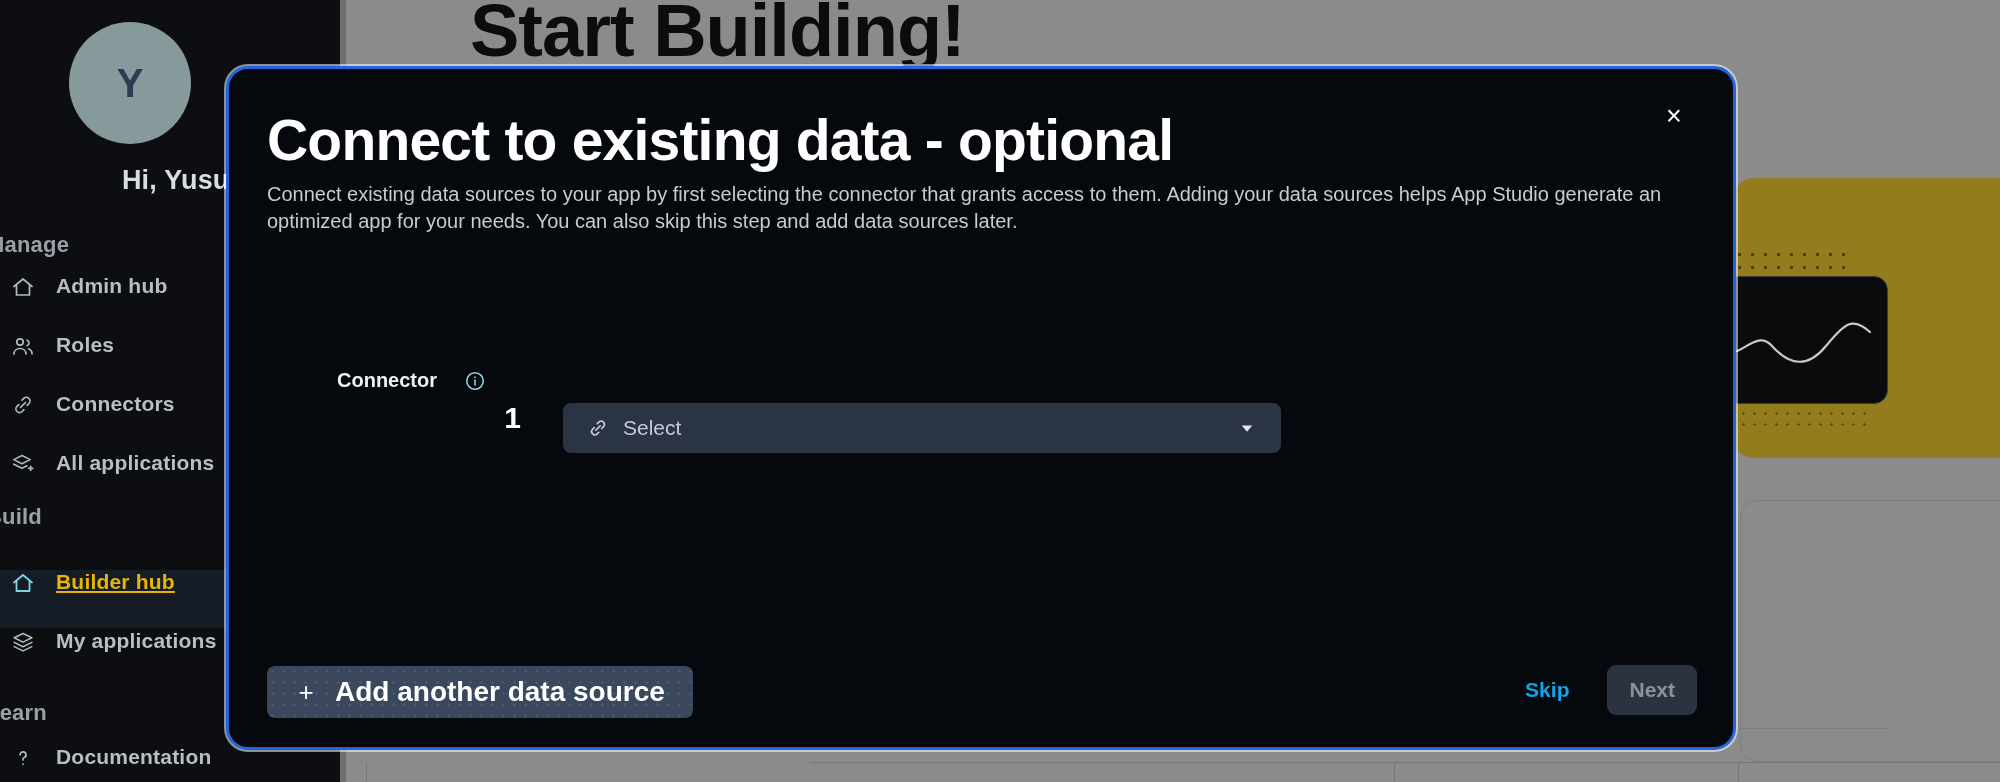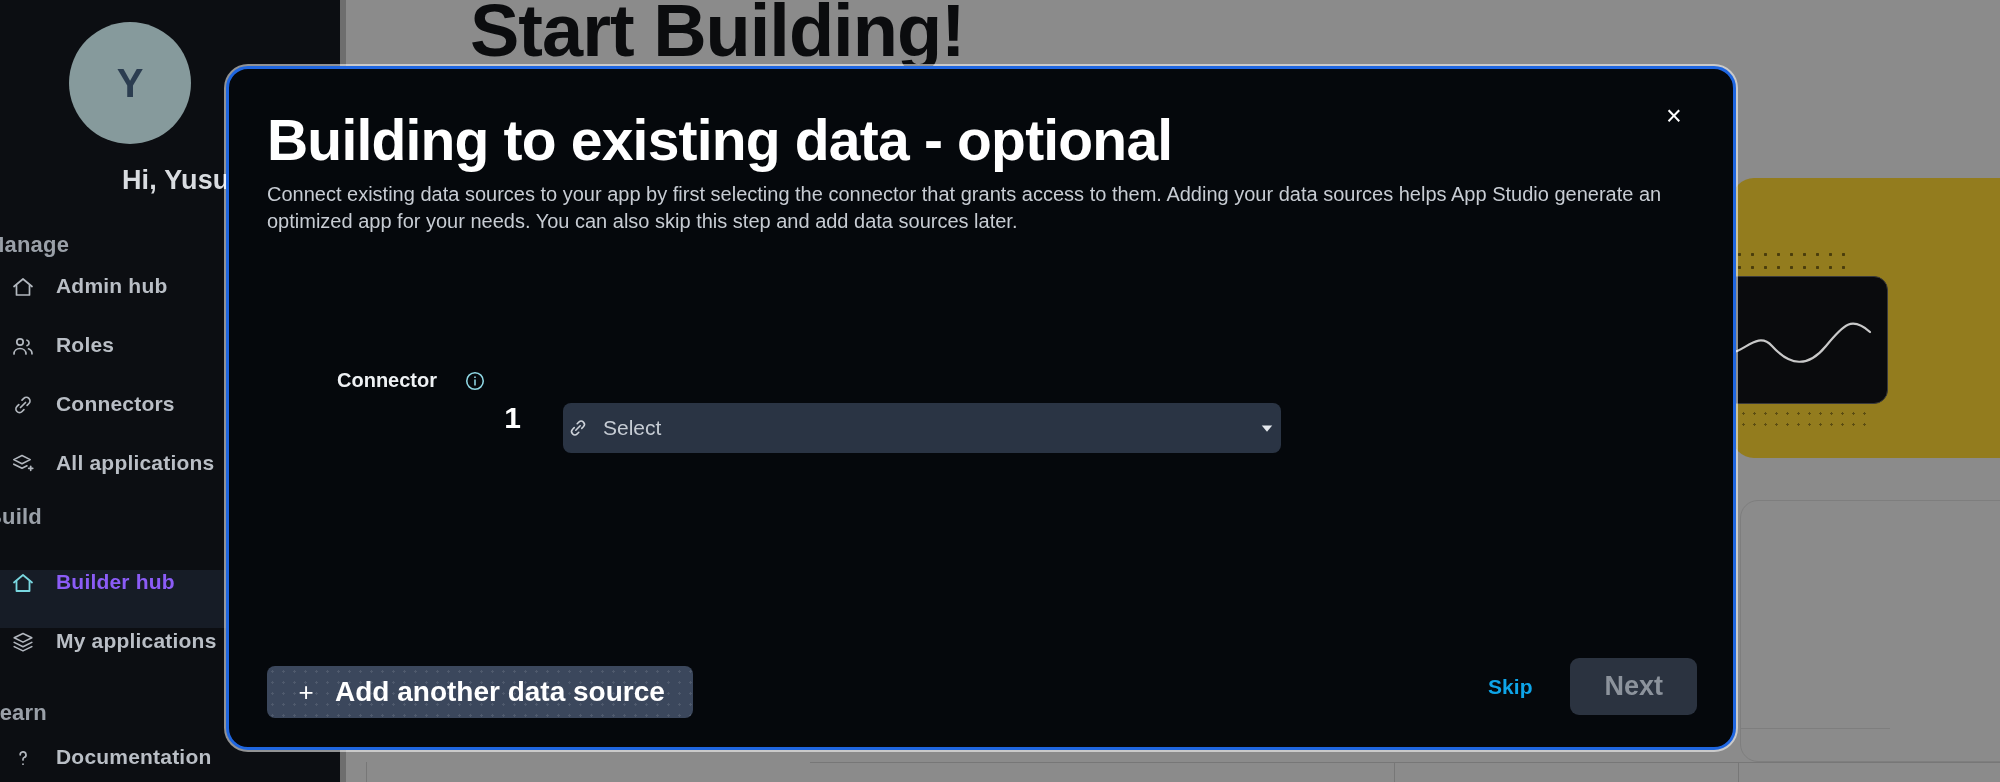--- a/index.html
+++ b/index.html
@@ -87,21 +87,21 @@
     font-size: 21px;
     font-weight: 700;
     color: #b9bec5;
     letter-spacing: .2px;
     white-space: nowrap;
   }
   .nav-item.active {
     background: #161c26;
   }
   .nav-item.active .ico { color: #79d7e0; }
-  .nav-item.active .lbl { color: #8b5cf6; }
+  .nav-item.active .lbl { color: #eab308; text-decoration: underline; }
 
   
   .backdrop {
     position: absolute;
     left: 340px; top: 0;
     width: 1660px; height: 782px;
     background: #8b8b8b;
     overflow: hidden;
     z-index: 0;
   }
@@ -254,21 +254,21 @@
     transform: translateX(-100%);
   }
   .connector-select {
     position: absolute;
     left: 334px; top: 334px;
     width: 718px; height: 50px;
     background: #2a3444;
     border-radius: 8px;
     display: flex;
     align-items: center;
-    padding: 0 4px;
+    padding: 0 24px;
     gap: 14px;
     cursor: pointer;
     border: none;
   }
   .connector-select .link-ico {
     width: 22px; height: 22px;
     color: #ced3da;
     display: flex; align-items: center; justify-content: center;
     flex: 0 0 auto;
   }
@@ -325,27 +325,27 @@
   .skip-btn {
     font-size: 21px;
     font-weight: 700;
     color: #0ea5e9;
     background: transparent;
     border: none;
     cursor: pointer;
     padding: 8px 4px;
   }
   .next-btn {
-    font-size: 27px;
+    font-size: 21px;
     font-weight: 700;
     color: #8c939c;
     background: #2b3340;
     border: none;
     border-radius: 9px;
-    padding: 13px 34px;
+    padding: 13px 22px;
     cursor: not-allowed;
   }
 </style>
 </head>
 <body>
 
 <div id="root">
 
   <div class="backdrop">
     <div class="page-hero">Start Building!</div>
@@ -448,21 +448,21 @@
           </svg>
       </span>
       <span class="lbl">Documentation</span>
     </div>
   </nav>
 
   <div class="modal" role="dialog">
 
     <button class="modal-close">×</button>
 
-    <h1 class="modal-title">Building to existing data - optional</h1>
+    <h1 class="modal-title">Connect to existing data - optional</h1>
     <p class="modal-desc">Connect existing data sources to your app by first selecting the connector that grants access to them. Adding your data sources helps App Studio generate an optimized app for your needs. You can also skip this step and add data sources later.</p>
 
     <div class="row-label-wrap">
       <span class="row-label">Connector</span>
       <span class="info-icon">
         <svg width="22" height="22" viewBox="0 0 24 24" fill="none" stroke="currentColor" stroke-width="1.7" stroke-linecap="round" stroke-linejoin="round">
             <circle cx="12" cy="12" r="9"></circle>
             <path d="M12 11v5.4"></path>
             <circle cx="12" cy="7.9" r=".95" fill="currentColor" stroke="none"></circle>
           </svg>

